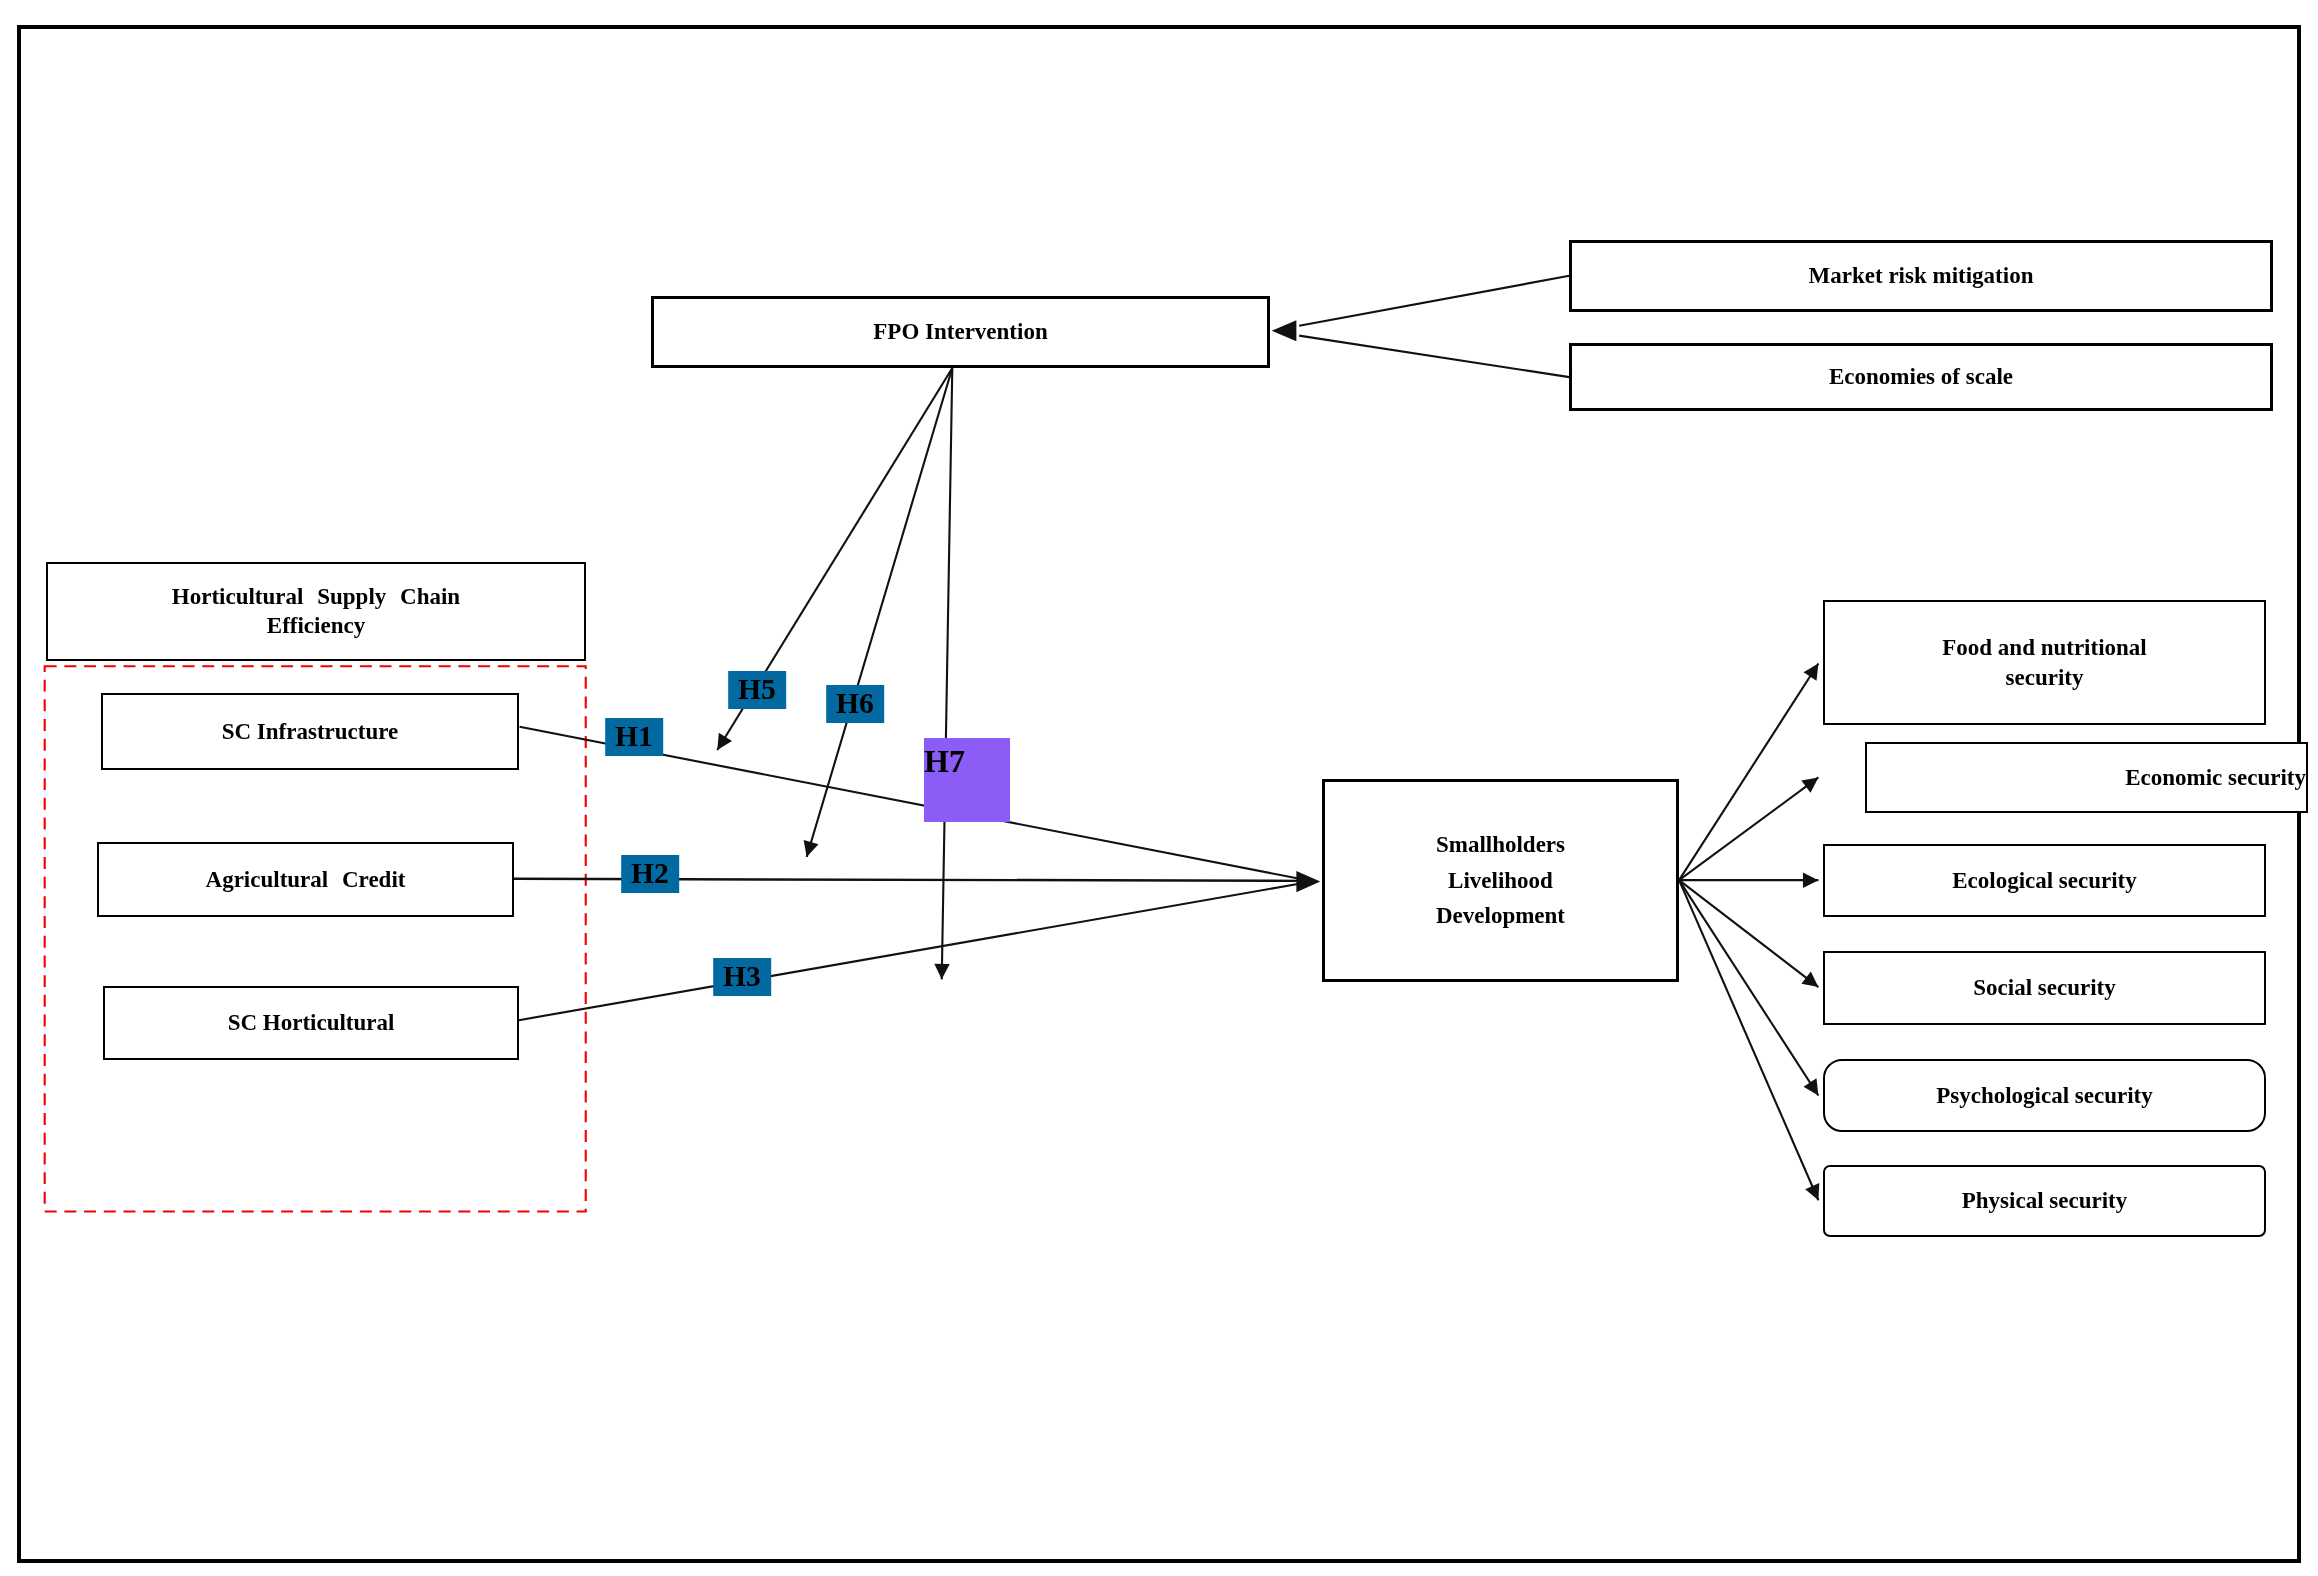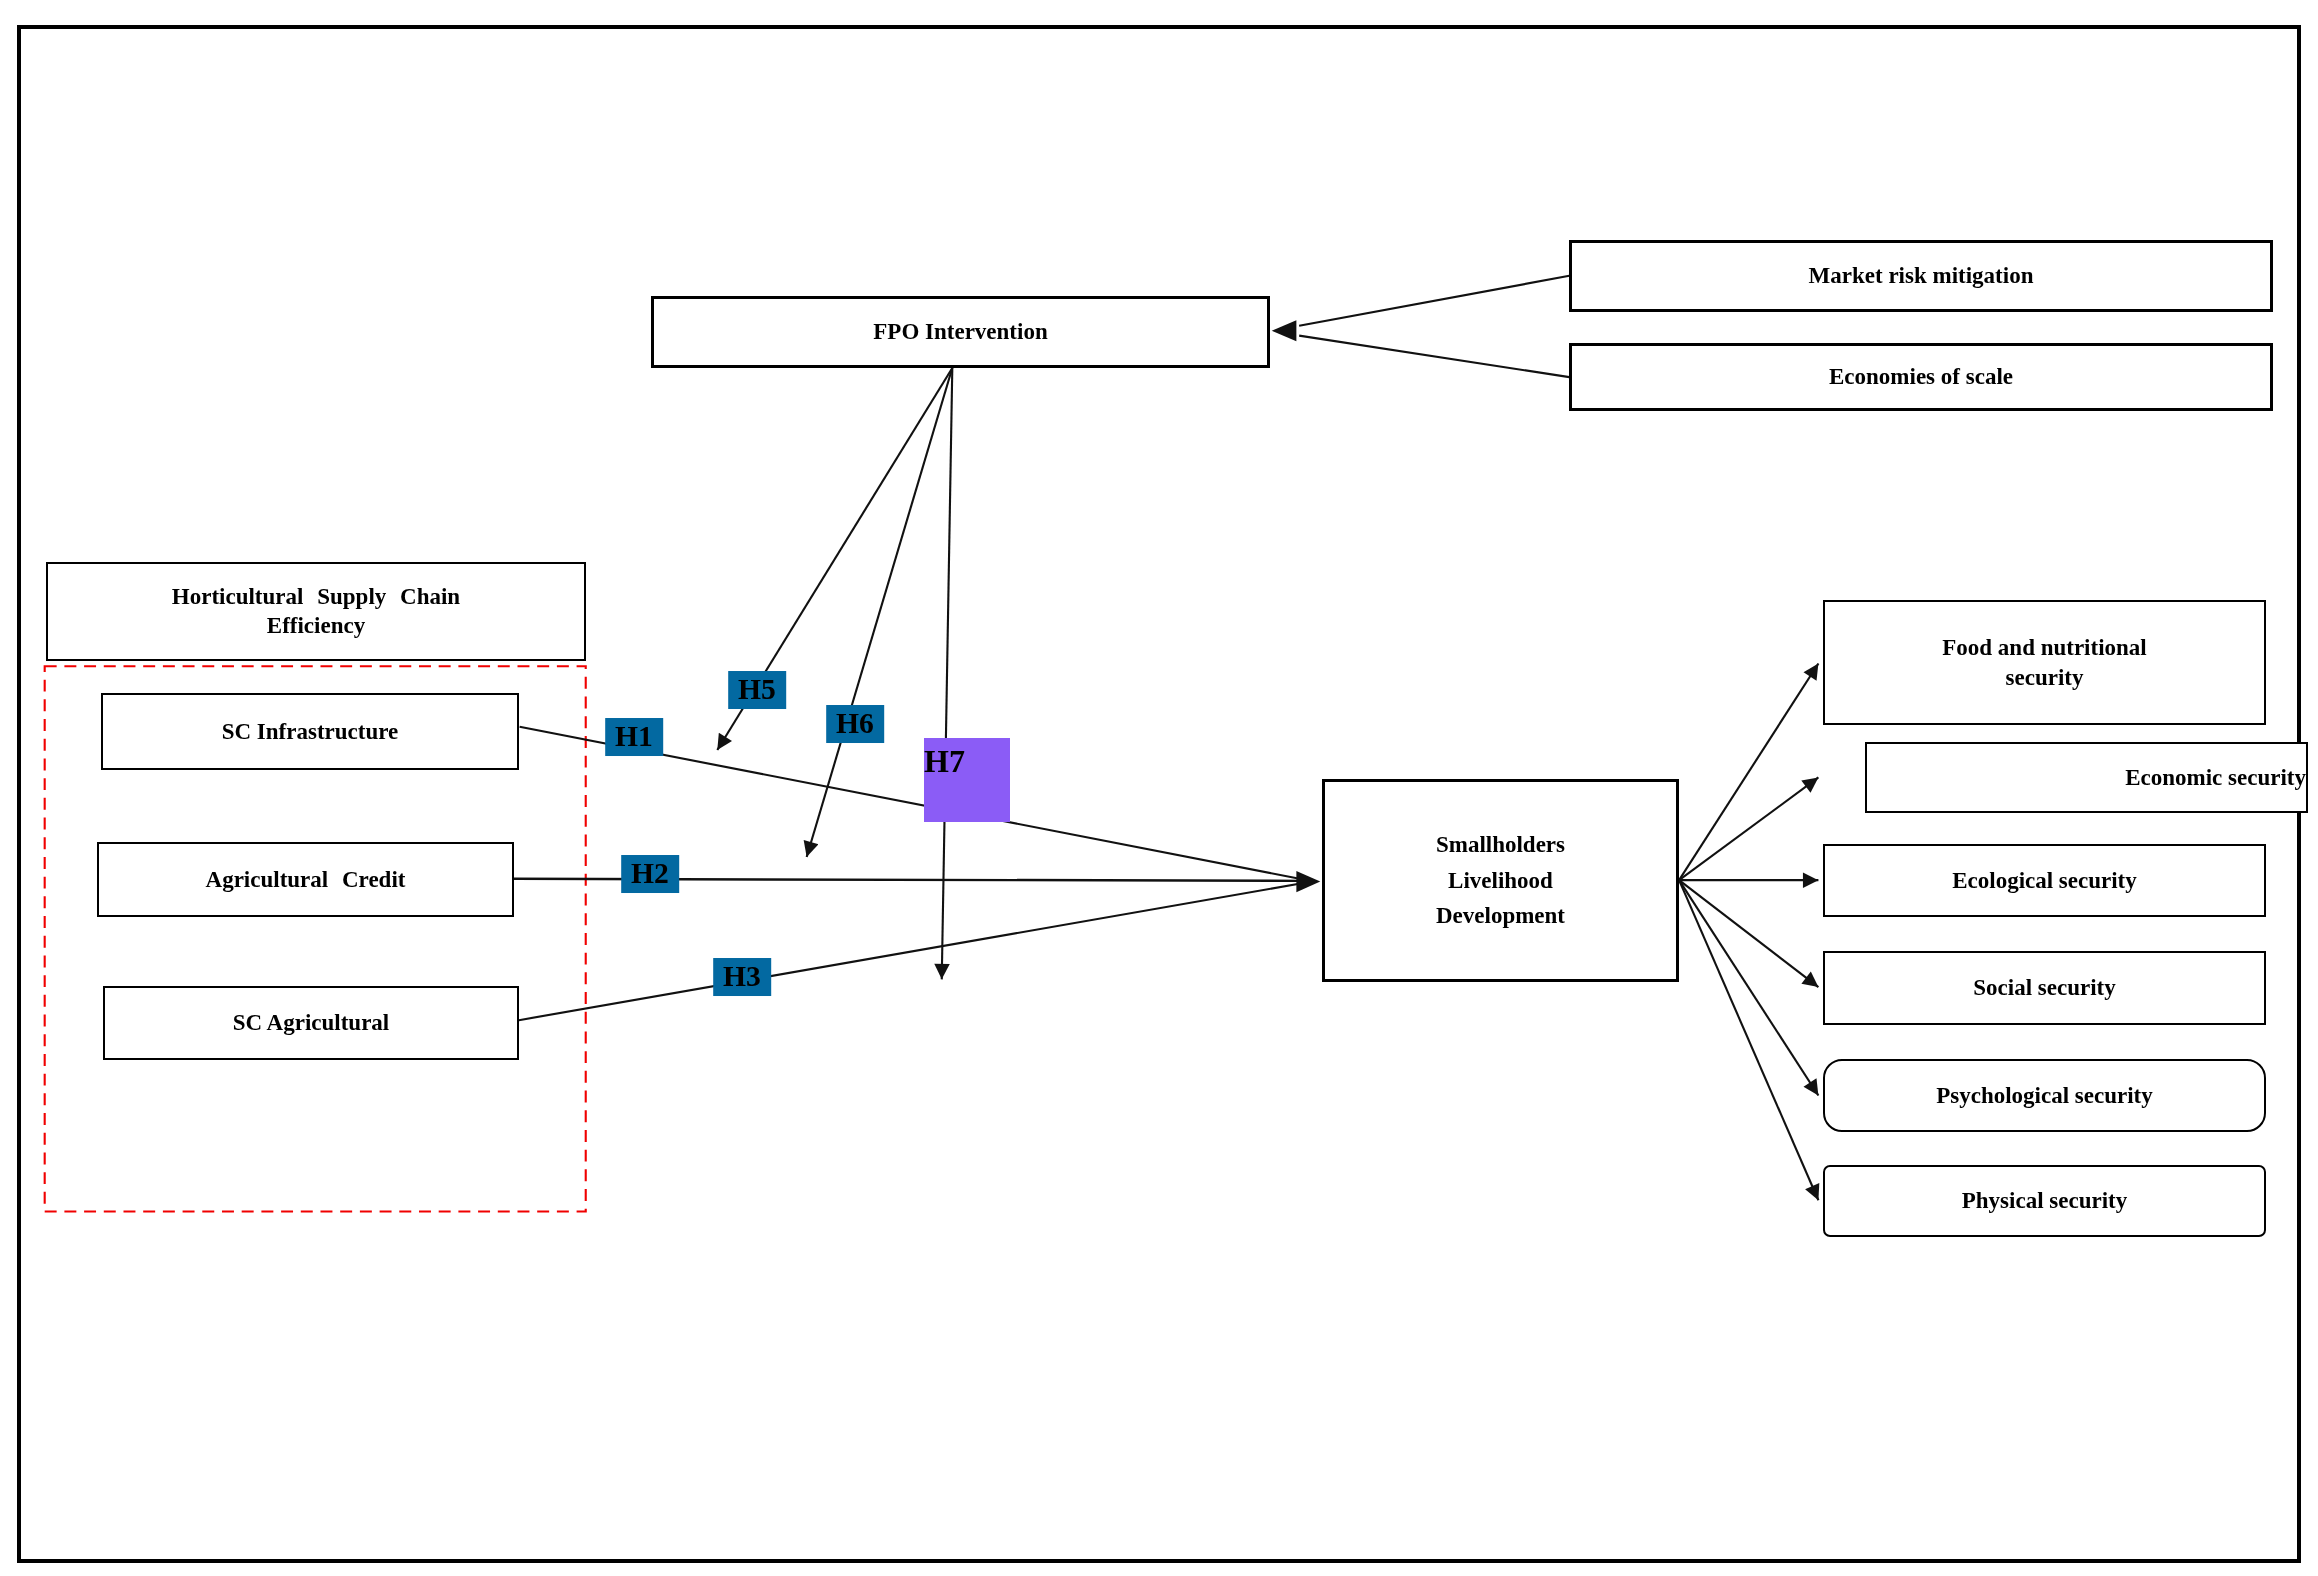--- a/index.html
+++ b/index.html
@@ -71,21 +71,21 @@
   <span class="ln">Efficiency</span>
 </div>
 
 <div class="box" style="left:101px;top:693px;width:418px;height:77px;">
   <span class="ln">SC Infrastructure</span>
 </div>
 <div class="box" style="left:97px;top:842px;width:417px;height:75px;">
   <span class="ln wsp">Agricultural Credit</span>
 </div>
 <div class="box" style="left:103px;top:986px;width:416px;height:74px;">
-  <span class="ln">SC Agricultural</span>
+  <span class="ln">SC Horticultural</span>
 </div>
 
 <div class="box bold5 small-box" style="left:1322px;top:779px;width:357px;height:203px;">
   <span class="ln">Smallholders</span>
   <span class="ln">Livelihood</span>
   <span class="ln">Development</span>
 </div>
 
 <div class="box" style="left:1823px;top:600px;width:443px;height:125px;">
   <span class="ln">Food and nutritional</span>
@@ -104,15 +104,15 @@
   <span class="ln">Psychological security</span>
 </div>
 <div class="box" style="left:1823px;top:1165px;width:443px;height:72px;border-radius:7px;">
   <span class="ln">Physical security</span>
 </div>
 
 <div class="hlab" style="left:634px;top:737px;">H1</div>
 <div class="hlab" style="left:650px;top:874px;">H2</div>
 <div class="hlab" style="left:742px;top:977px;">H3</div>
 <div class="hlab" style="left:757px;top:690px;">H5</div>
-<div class="hlab" style="left:855px;top:724px;">H6</div>
+<div class="hlab" style="left:855px;top:704px;">H6</div>
 <div class="hlab7" style="left:924px;top:738px;">H7</div>
 
 
 </body></html>

